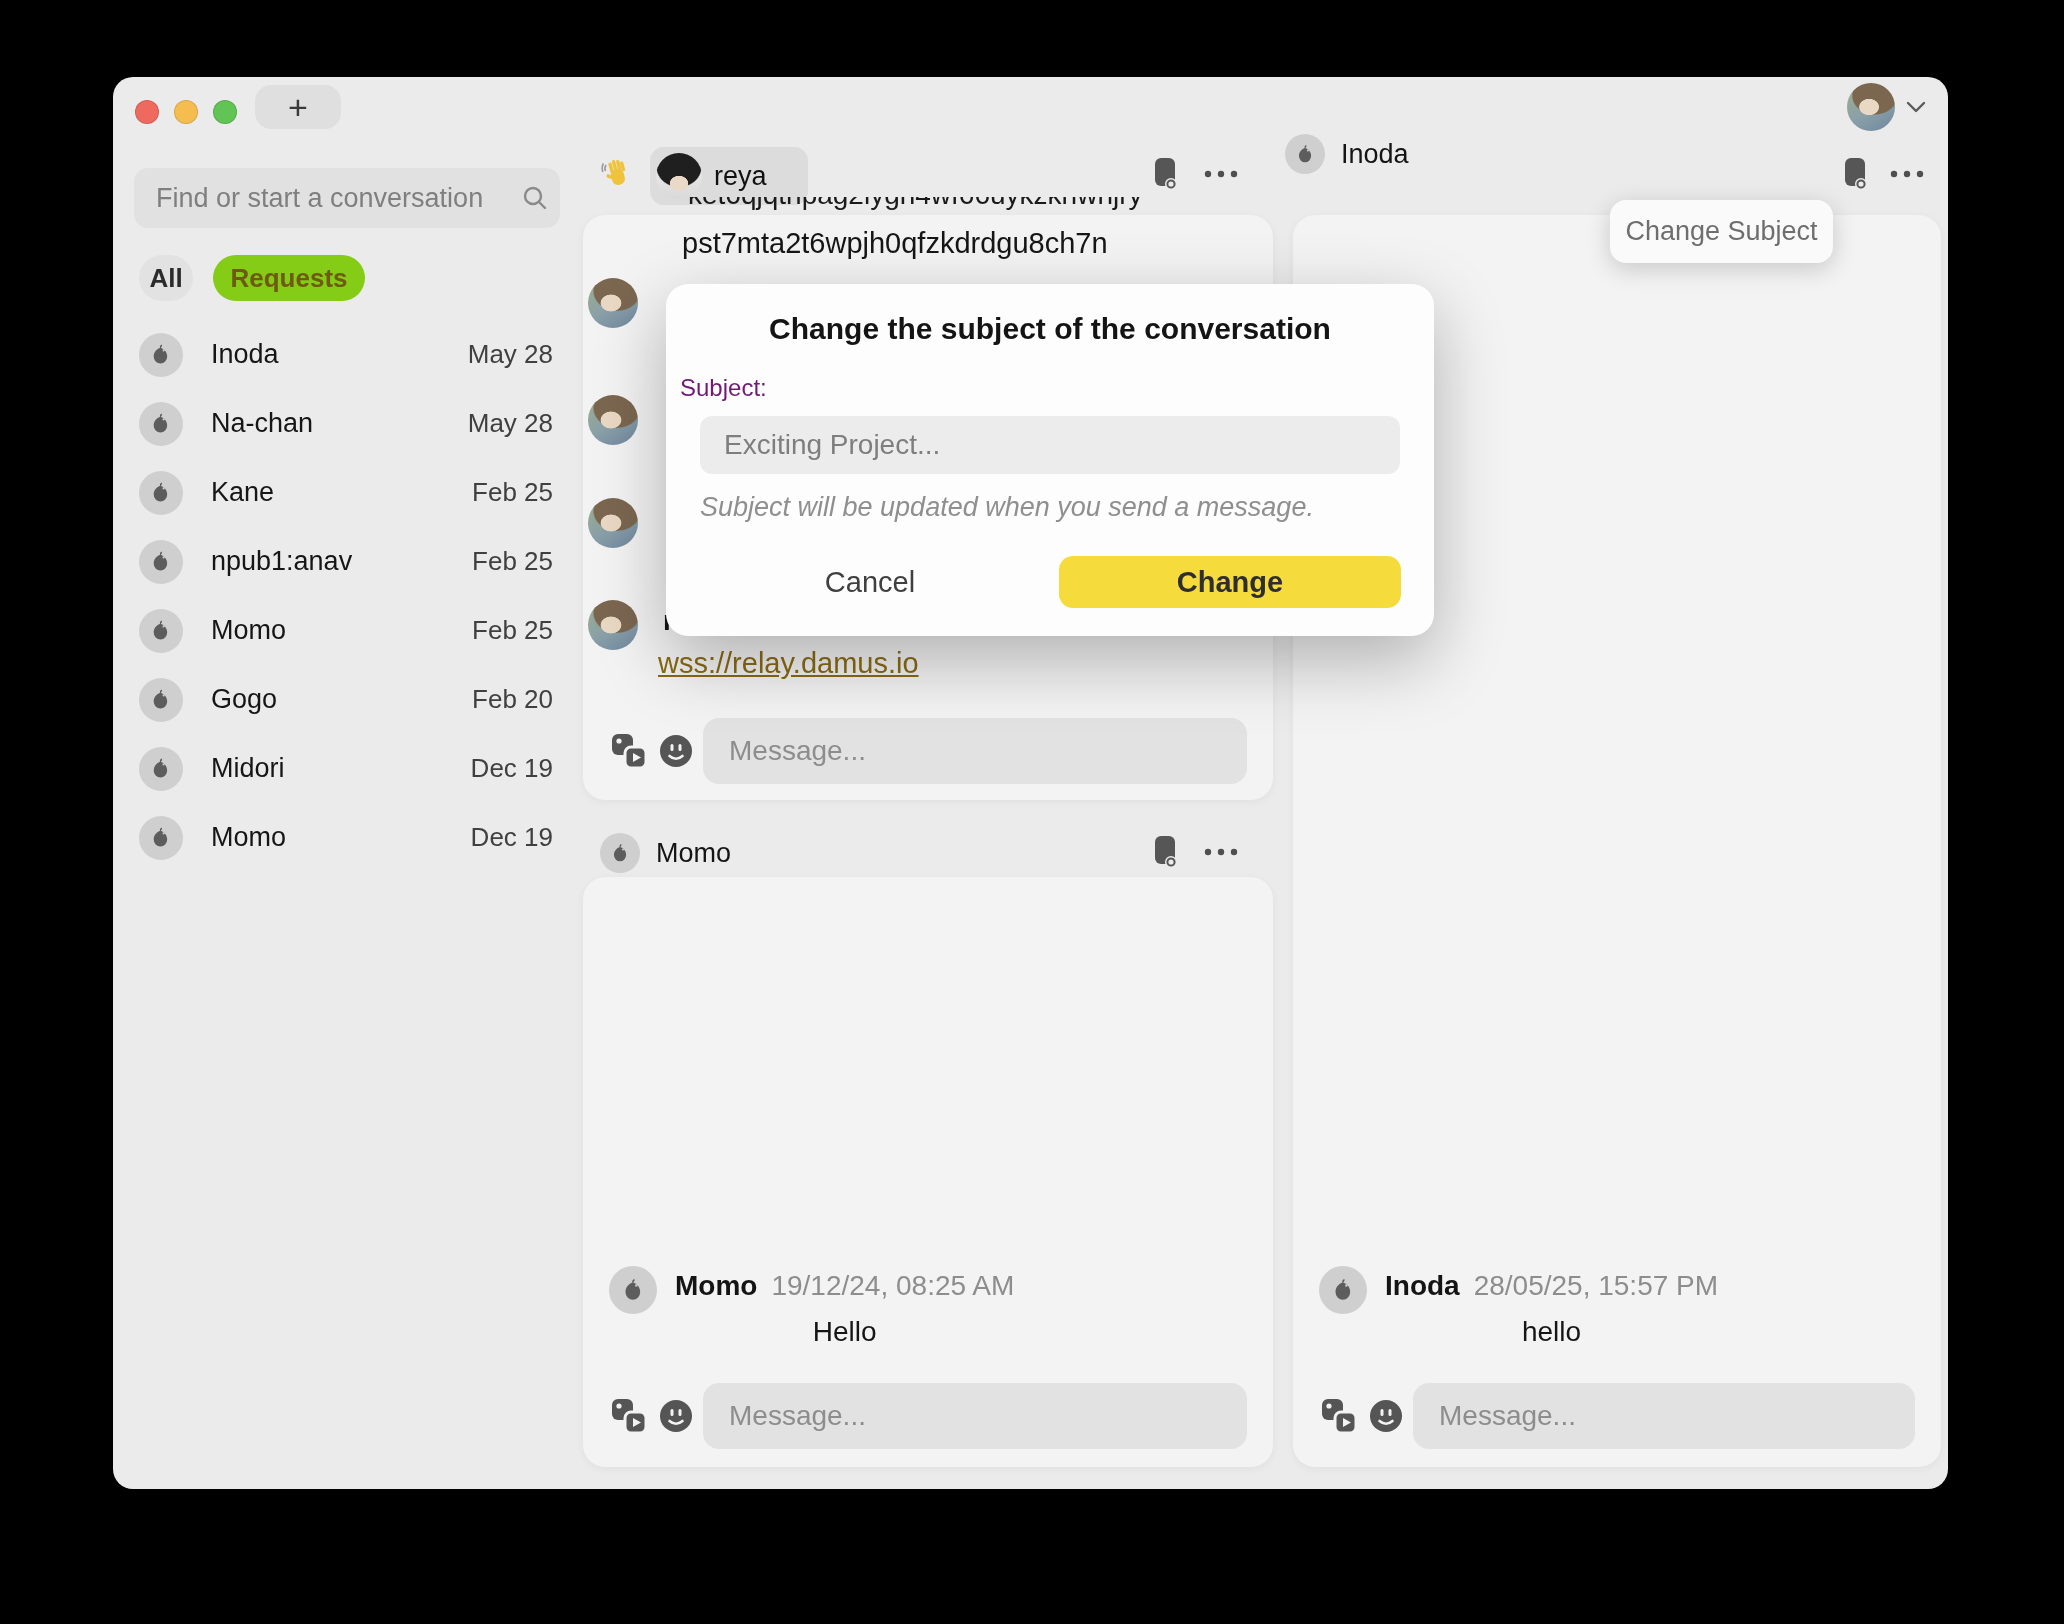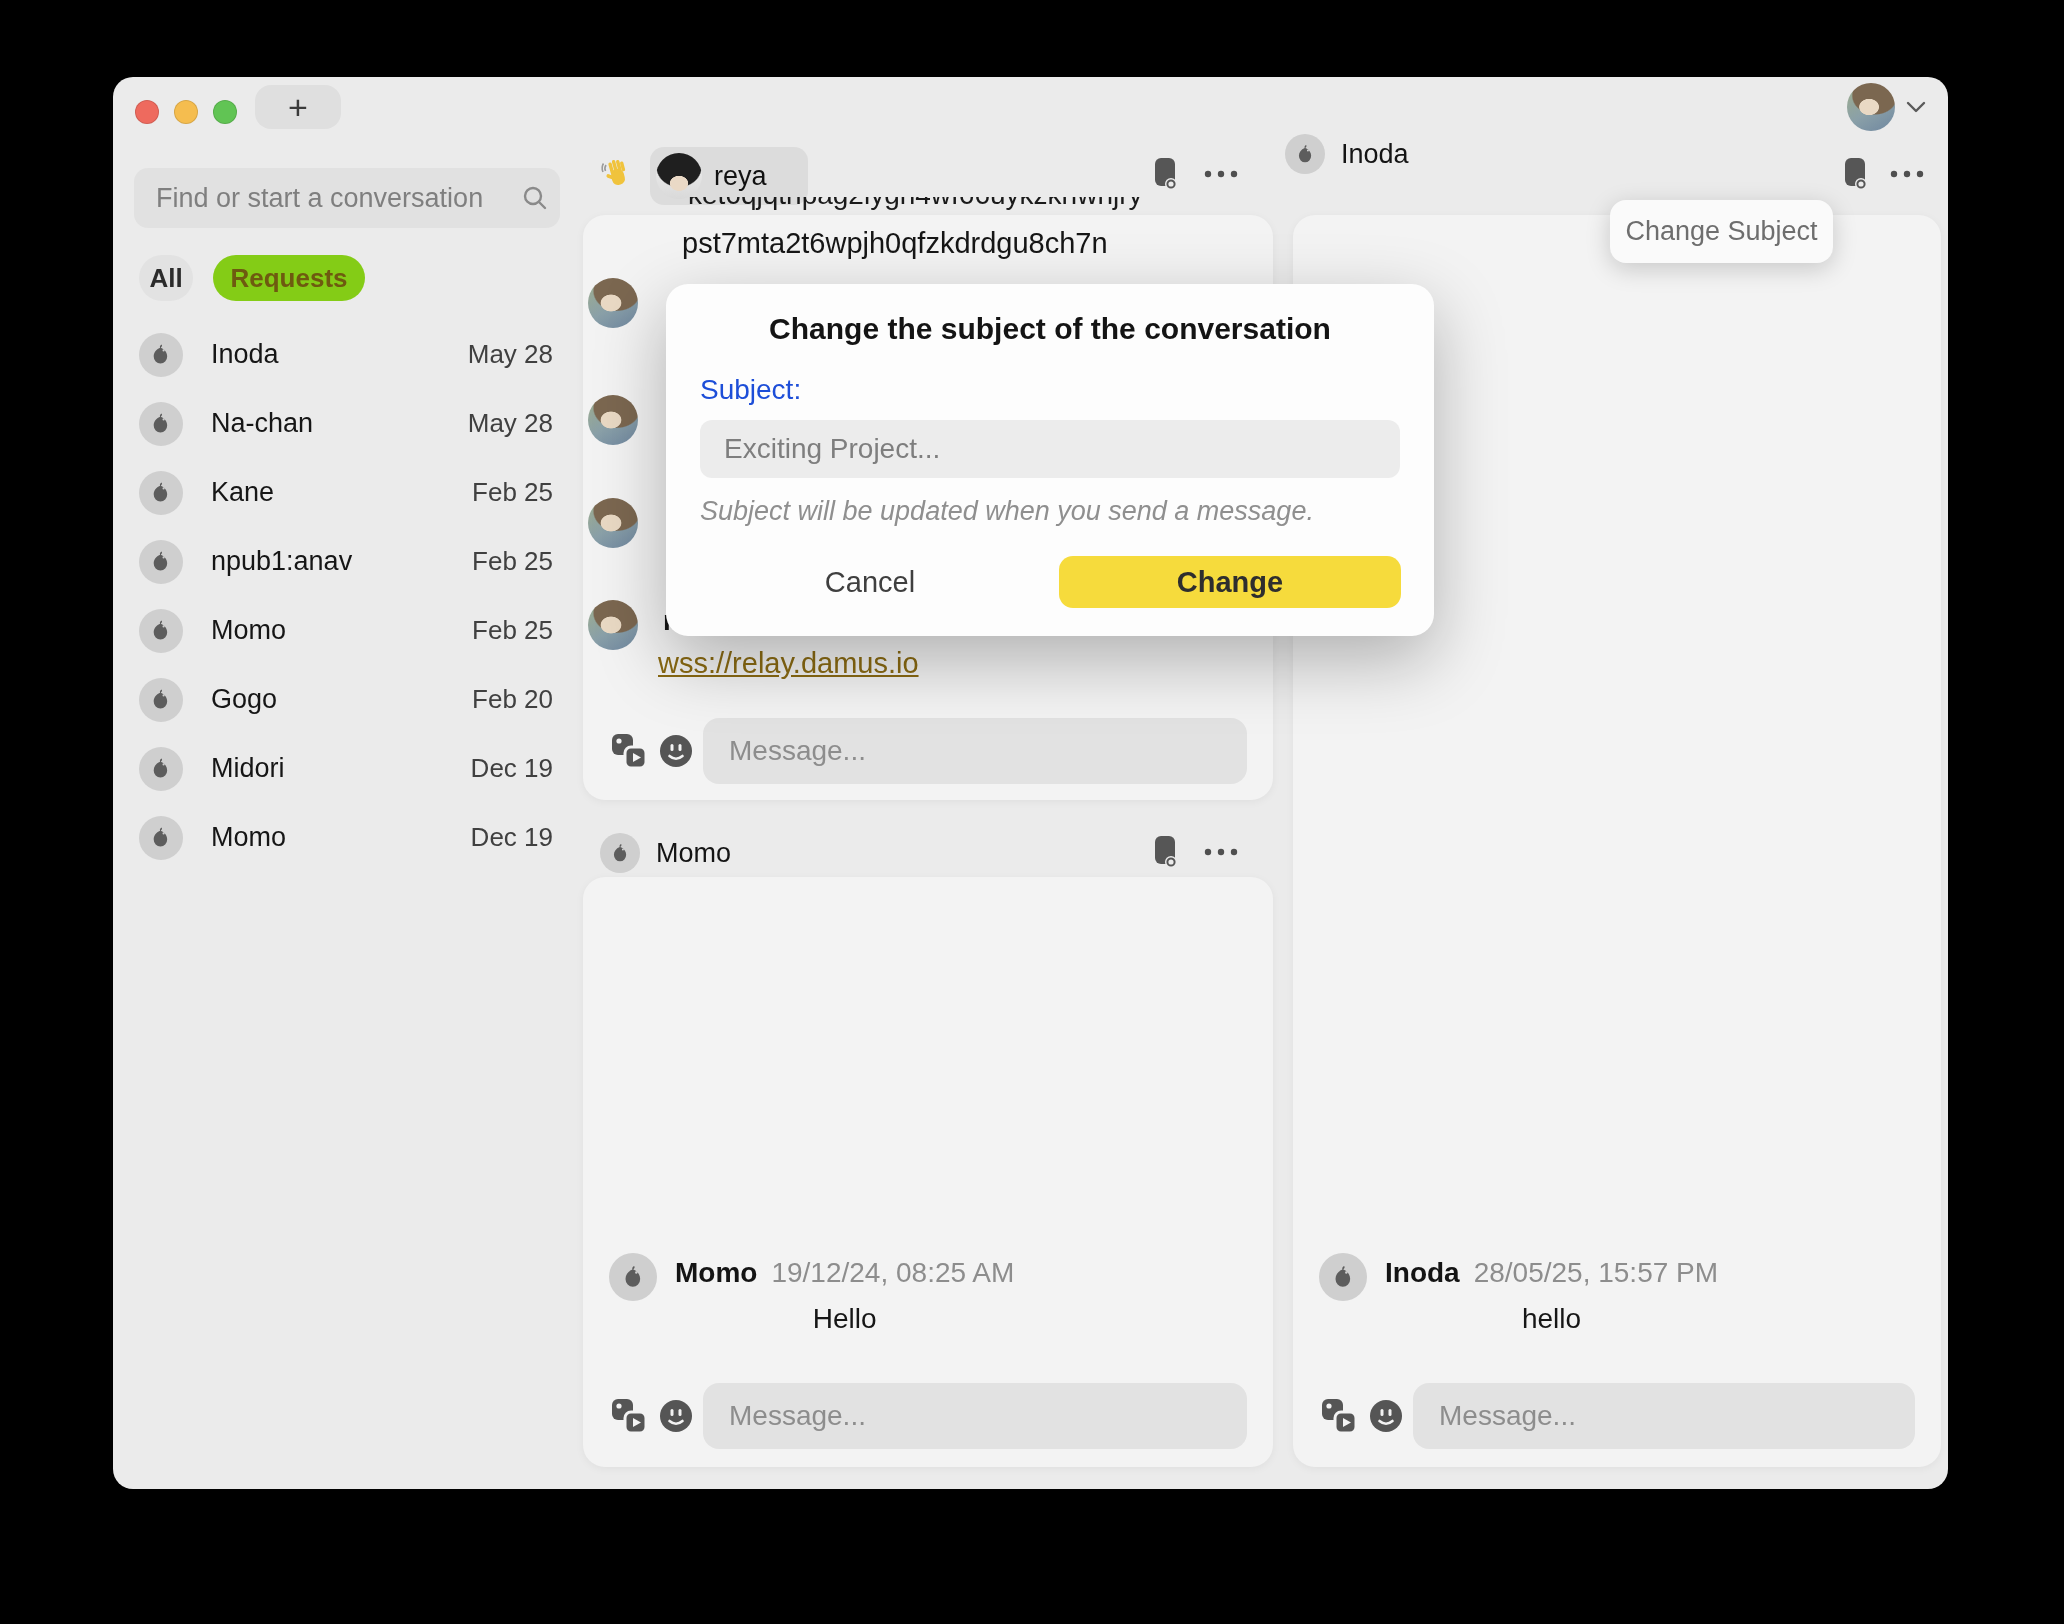--- a/index.html
+++ b/index.html
@@ -71,30 +71,30 @@
   .composer{display:flex;align-items:center;gap:20px;}
   .composer1{position:absolute;left:0;bottom:16px;width:100%;padding:0 26px;}
   .composer .icon-btn{flex:none;cursor:pointer;display:flex;}
   .composer input{flex:1;height:66px;background:#e2e2e2;border:none;outline:none;border-radius:16px;
     font:28px "Liberation Sans",sans-serif;color:#1a1a1a;padding:0 26px;}
   .composer input::placeholder{color:#8d8d8d;}
   .msg{display:flex;gap:18px;}
   .msg .avatar{width:48px;height:48px;}
   .msg-head{display:flex;align-items:baseline;gap:14px;margin-top:4px;}
   .msg-text{font-size:28px;color:#161616;margin-top:14px;text-align:center;}
-  .card .composer{margin-top:48px;gap:8px;}
+  .card .composer{margin-top:35px;gap:8px;}
   
   .tooltip{position:absolute;left:1497px;top:123px;width:223px;height:63px;background:#fafafa;border-radius:16px;
     box-shadow:0 6px 24px rgba(0,0,0,.18);display:flex;align-items:center;justify-content:center;
     font-size:27px;color:#6e6e6e;z-index:5;}
   
   .modal{position:absolute;left:553px;top:207px;width:768px;height:352px;background:#fdfdfd;border-radius:22px;
     box-shadow:0 24px 70px rgba(0,0,0,.28);z-index:10;}
   .modal-title{text-align:center;margin-top:28px;font-size:30px;font-weight:700;color:#141414;}
-  .subject-label{margin:28px 0 0 34px;font-size:28px;color:#1d4ed8;}
+  .subject-label{margin:28px 0 0 14px;font-size:24px;color:#701a75;}
   .subject-input{display:block;margin:14px 34px 0;width:calc(100% - 68px);height:58px;background:#ececec;
     border:none;outline:none;border-radius:12px;font:28px "Liberation Sans",sans-serif;color:#1a1a1a;padding:0 24px;}
   .subject-input::placeholder{color:#7e7e7e;}
   .modal-note{margin:18px 34px 0;font-size:27px;font-style:italic;color:#8f8f8f;}
   .btn-cancel{position:absolute;left:144px;bottom:28px;width:120px;height:52px;display:flex;align-items:center;
     justify-content:center;font-size:29px;color:#3f3f3f;cursor:pointer;}
   .btn-change{position:absolute;left:393px;bottom:28px;width:342px;height:52px;background:#f6db3c;border-radius:14px;
     display:flex;align-items:center;justify-content:center;font-size:29px;font-weight:600;color:#2e2e2e;cursor:pointer;}
 </style>
 </head>

